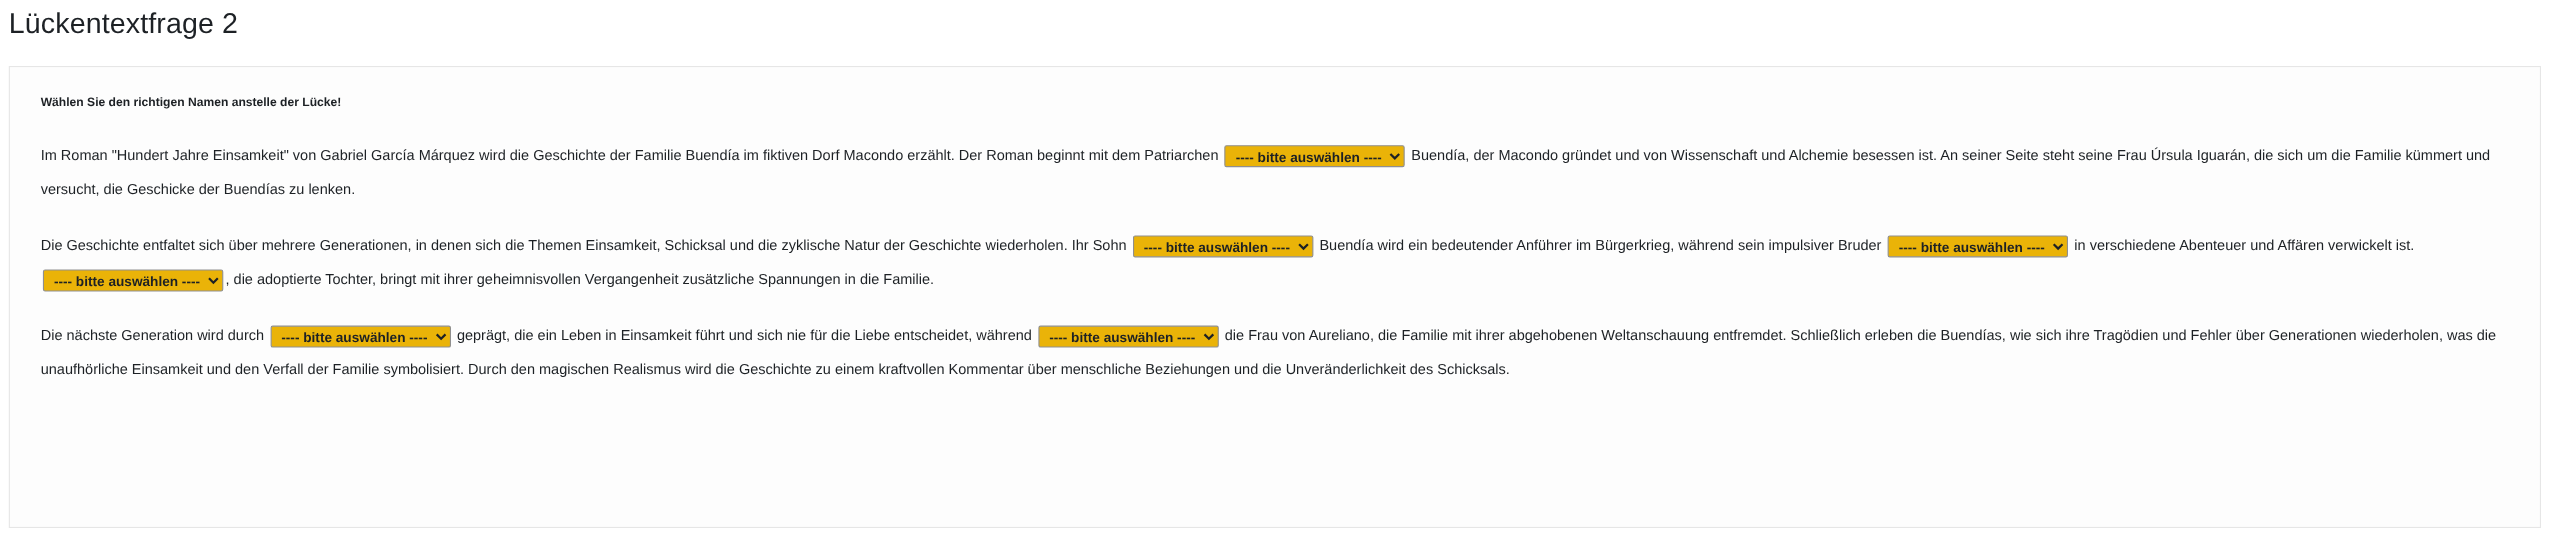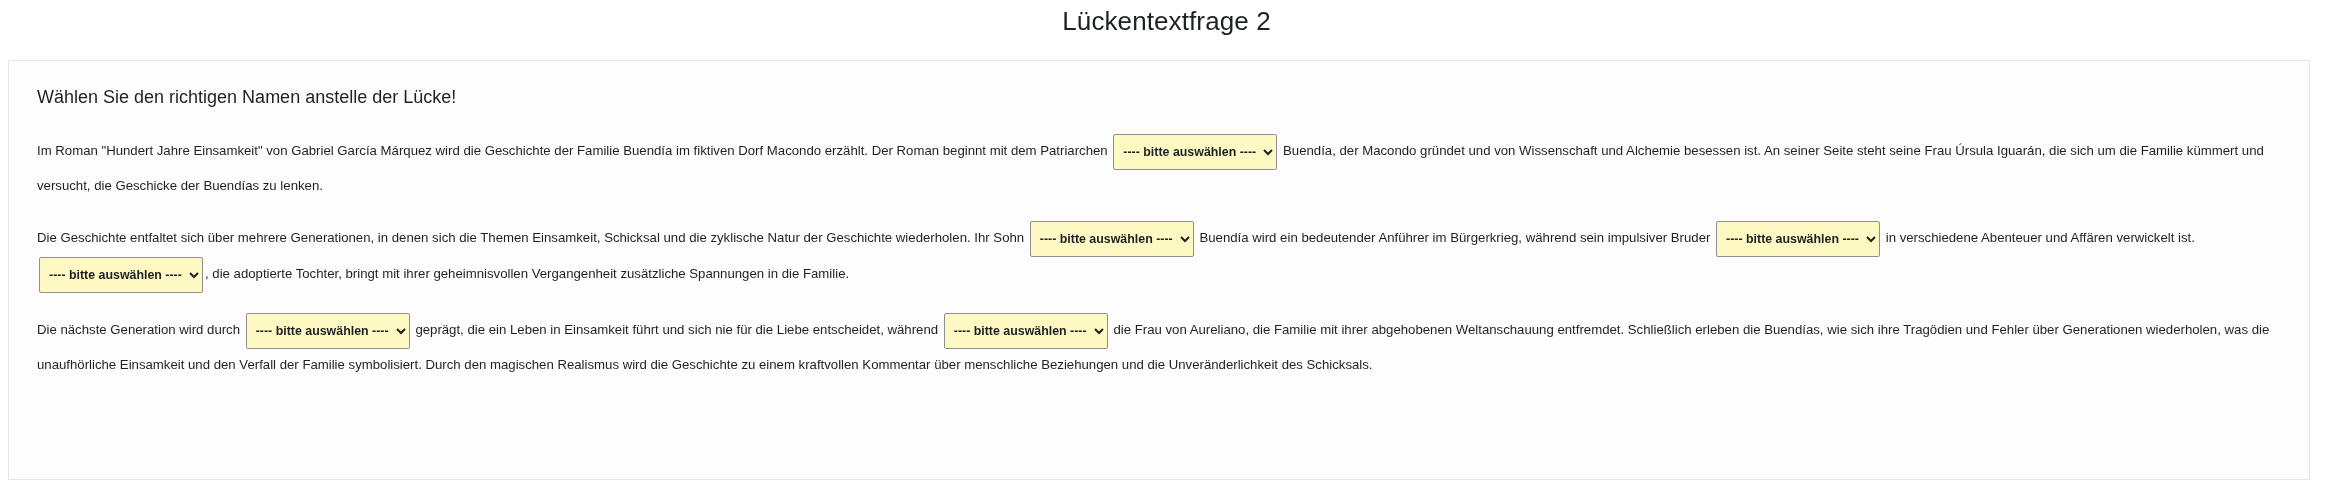--- a/index.html
+++ b/index.html
@@ -21,21 +21,20 @@
     box-sizing: border-box;
     padding: 0;
   }
   .q-title {
     font-size: 26px;
     font-weight: 400;
     color: #1d2125;
     margin: 0;
     padding: 6px 0 0 8px;
     letter-spacing: 0.1px;
-    text-align: center;
   }
   .q-meta {
     padding-left: 8px;
     margin-top: 10px;
     font-size: 11.5px;
     line-height: 1.35;
     color: #3c4245;
   }
   .q-meta div {
     font-size: 11.5px;
@@ -48,47 +47,47 @@
     width: 2302px;
     height: 420px;
     background: #fdfdfd;
     border: 1px solid #e6e6e6;
     box-sizing: border-box;
   }
   .card-inner {
     padding: 26px 28px 0 28px;
   }
   .prompt {
-    font-size: 18px;
-    font-weight: 400;
+    font-size: 11px;
+    font-weight: 700;
     color: #1d2125;
     margin: 0 0 26px 0;
   }
   .para {
     font-size: 13.2px;
     line-height: 31px;
     color: #1d2125;
     margin: 0 0 20px 0;
     text-align: left;
   }
   .para:last-child { margin-bottom: 0; margin-top: 14px; }
 
   select.gap {
     font-family: "Liberation Sans", sans-serif;
     font-size: 12.4px;
     font-weight: 700;
     color: #1d2125;
-    background: #fef9c3;
+    background: #eab308;
     border: 1px solid #8f8f8f;
     border-radius: 2px;
     padding: 2px 4px 2px 5px;
     margin: 0 2px;
     vertical-align: middle;
     line-height: 16px;
-    height: 36px;
+    height: 20px;
     box-sizing: border-box;
     -webkit-appearance: menulist;
     appearance: menulist;
   }
 </style>
 </head>
 <body>
 
 <div class="page">
 

